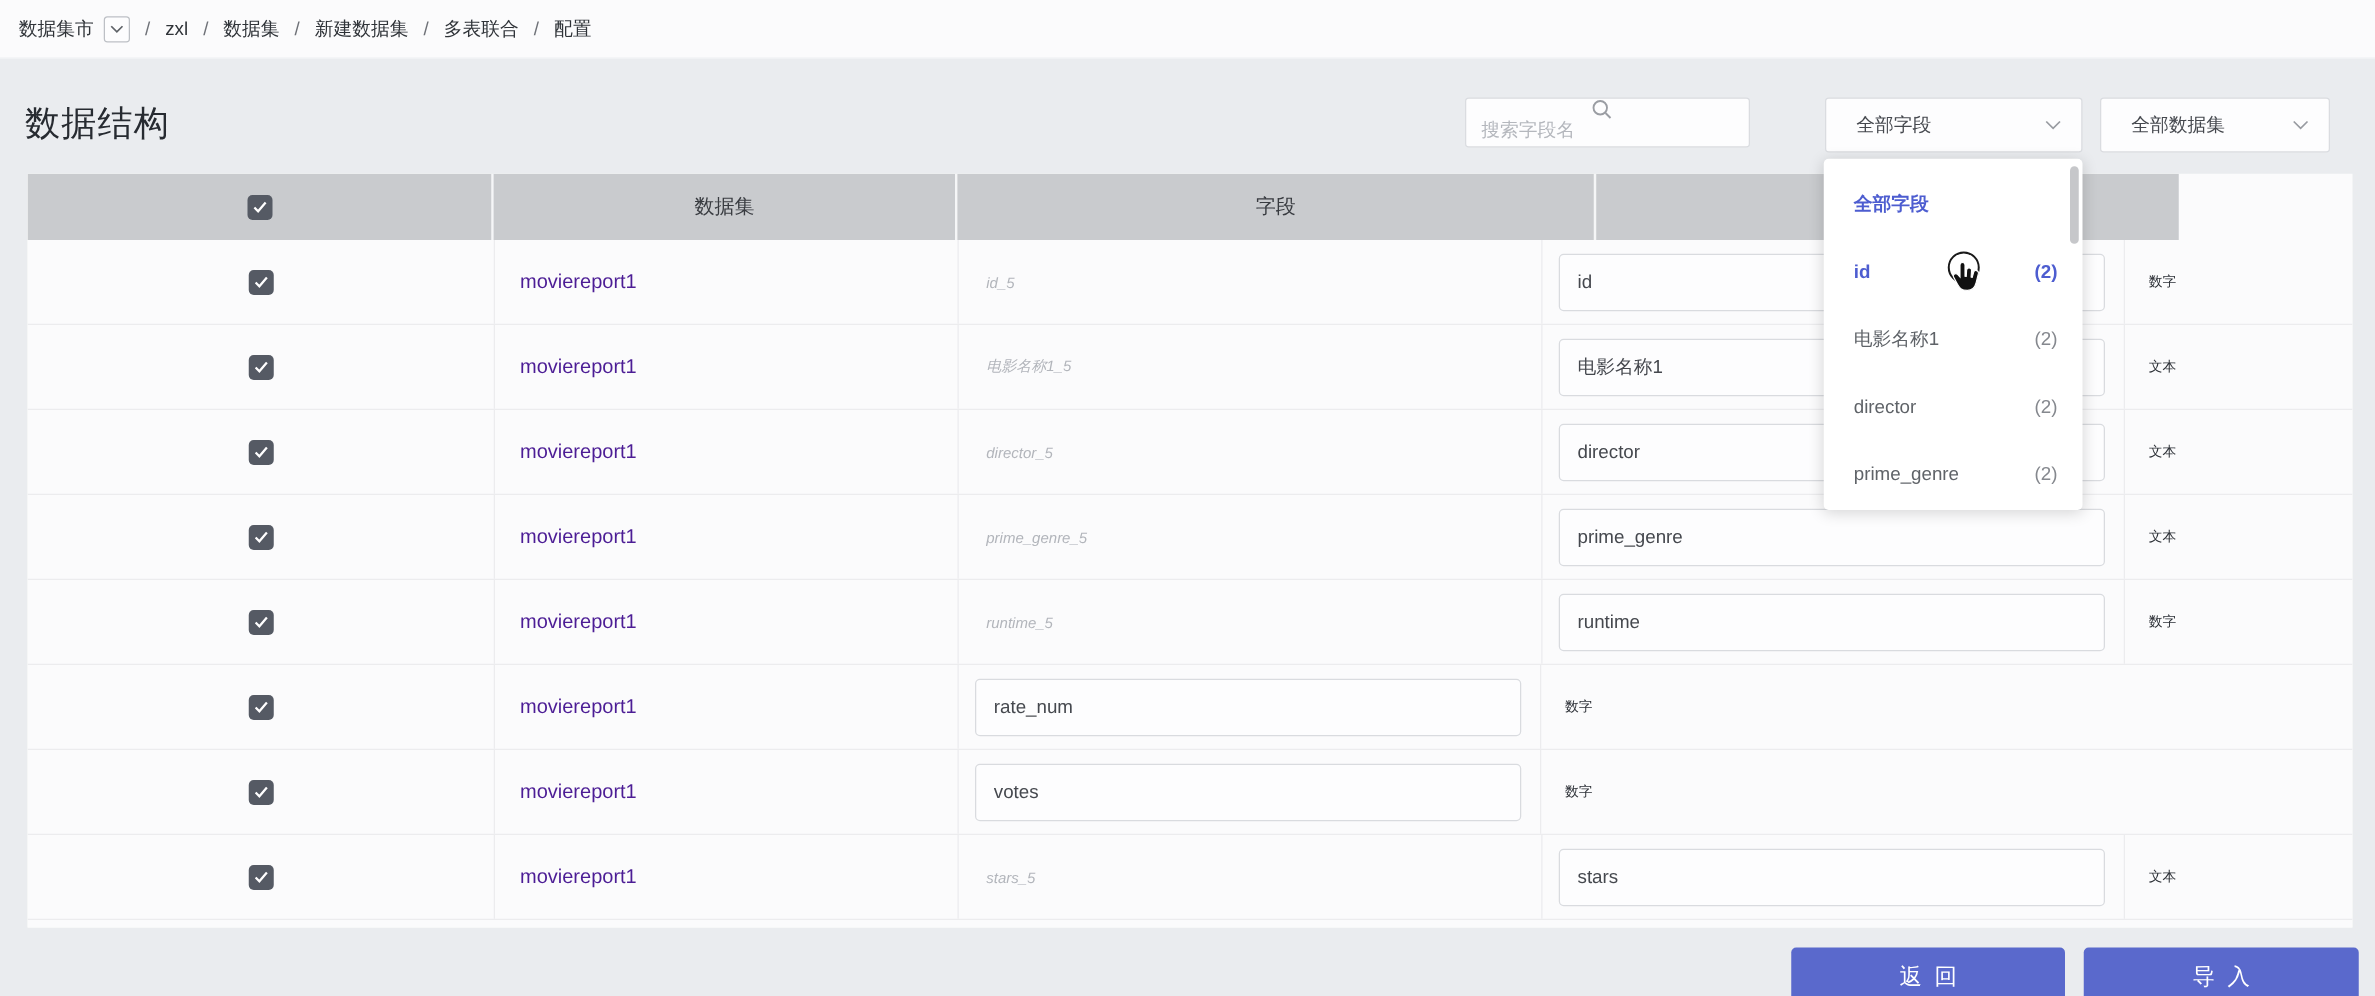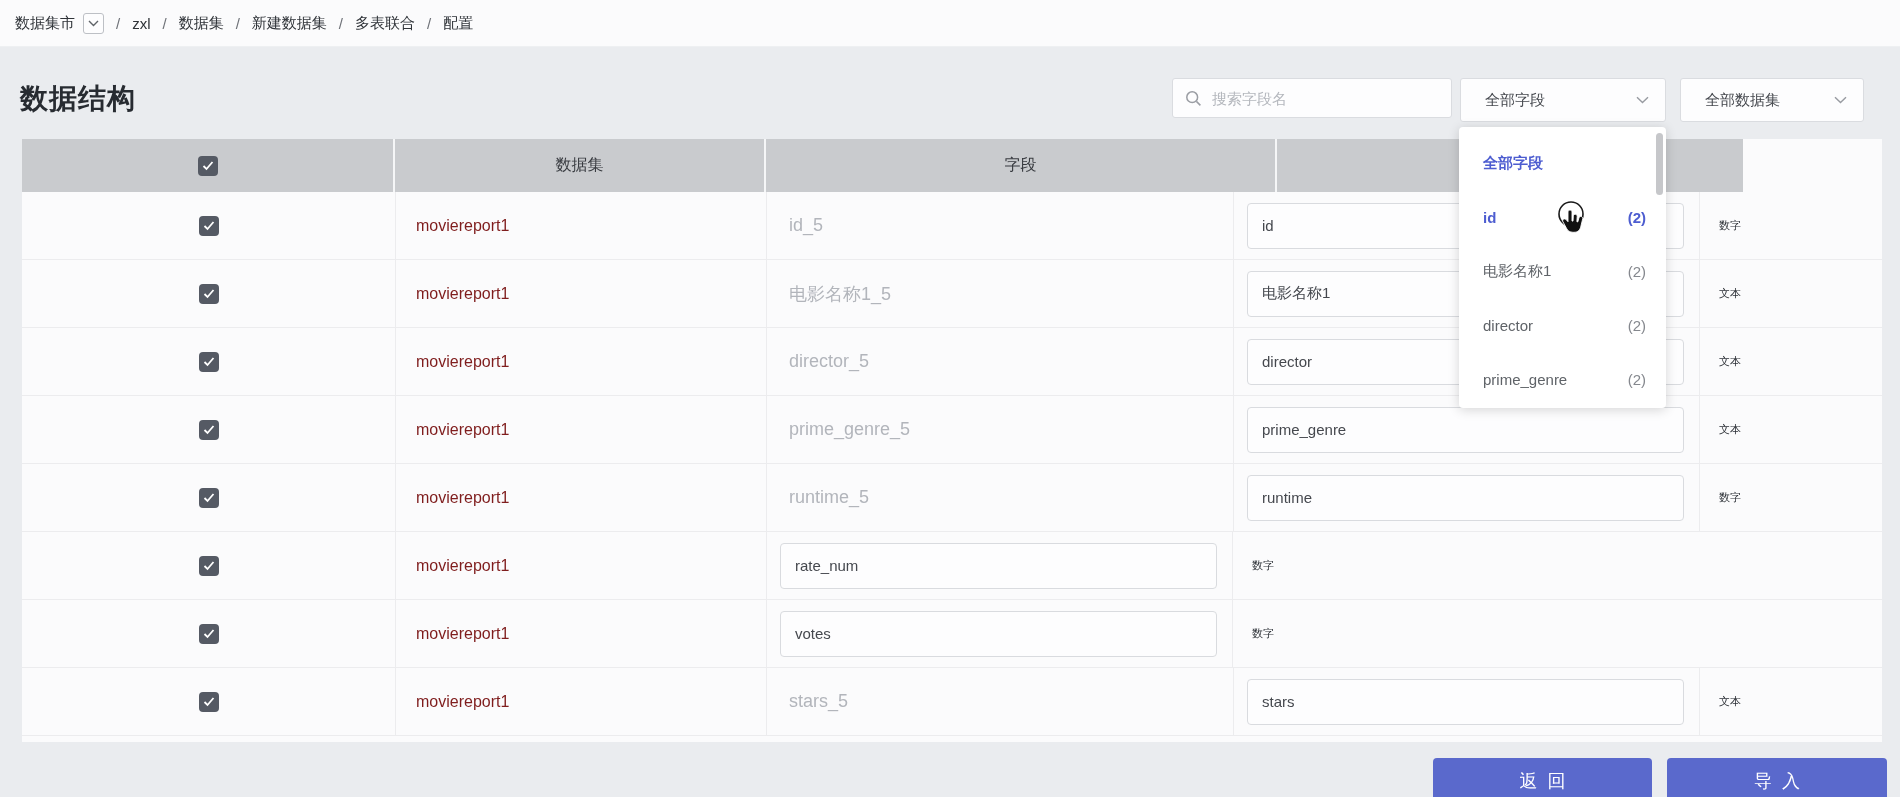--- a/index.html
+++ b/index.html
@@ -10,24 +10,24 @@
   
   .topbar { position:absolute; left:0; top:0; width:1900px; height:47px; background:#fbfbfc;
             border-bottom:1px solid #eef0f2; display:flex; align-items:center; padding-left:15px;
             font-size:15px; color:#2f3338; }
   .crumb { cursor:pointer; }
   .crumb-sep { color:#6e7177; margin:0 12px; }
   .crumb-switch { width:21px; height:21px; border:1px solid #bdc0c5; border-radius:3px; background:#fdfdfe;
                   display:inline-flex; align-items:center; justify-content:center; margin-left:8px; cursor:pointer; }
 
   
-  .page-title { position:absolute; left:20px; top:80px; font-size:28px; font-weight:700; color:#272b31; letter-spacing:1px; }
-
-  .search-box { position:absolute; left:1172px; top:78px; width:280px; height:40px; background:#fdfdfe;
-                border:1px solid #dadce0; border-radius:3px; display:flex; align-items:center; padding:0 12px; }
+  .page-title { position:absolute; left:20px; top:80px; font-size:28px; font-weight:400; color:#272b31; letter-spacing:1px; }
+
+  .search-box { position:absolute; left:1172px; top:78px; width:228px; height:40px; background:#fdfdfe;
+                border:1px solid #dadce0; border-radius:3px; display:flex; align-items:center; padding:0 12px;flex-direction:column; }
   .search-box svg { flex:0 0 auto; margin-right:10px; }
   .search-box input { border:none; outline:none; background:transparent; width:100%; font-size:15px; color:#45484e;
                       font-family:inherit; }
   .search-box input::placeholder { color:#b4b7bd; }
 
   .select { position:absolute; top:78px; height:44px; background:#fdfdfe; border:1px solid #dadce0; border-radius:3px;
             display:flex; align-items:center; justify-content:space-between; padding:0 16px 0 24px; font-size:15px;
             color:#45484e; cursor:pointer; }
   .select-field   { left:1460px; width:206px; }
   .select-dataset { left:1680px; width:184px; }
@@ -39,22 +39,22 @@
         border-right:2px solid #f5f6f7; }
   .th:last-child { border-right:none; }
   .tr { display:flex; height:68px; background:#fbfbfc; border-bottom:1px solid #ececee; }
   .td { display:flex; align-items:center; }
   .td + .td { border-left:1px solid #ececee; }
   .c1 { width:373px; justify-content:center; }
   .c2 { width:371px; padding-left:20px; }
   .c3 { width:467px; padding-left:22px; }
   .c4 { width:466px; padding-left:13px; }
   .c5 { width:183px; padding-left:19px; }
-  .cell-dataset { color:#7f1d1d; font-size:16px; }
-  .cell-field   { color:#b2b5bb; font-size:18px; }
+  .cell-dataset { color:#4c1d95; font-size:16px; }
+  .cell-field   { color:#b2b5bb; font-size:12px;font-style:italic; }
   .cell-type    { color:#2d3137; font-size:11px; }
   .checkbox { width:20px; height:20px; background:#555a64; border-radius:4px; display:flex; align-items:center;
               justify-content:center; cursor:pointer; }
   .alias-input { width:437px; height:46px; border:1px solid #d9dbdf; border-radius:4px; background:#fdfdfe;
                  padding:0 14px; font-size:15px; color:#45484e; outline:none; font-family:inherit; }
   .tr-sliver { height:68px; background:#fbfbfc; }
 
   
   .dropdown { position:absolute; left:1459px; top:127px; width:207px; height:281px; background:#ffffff;
               border-radius:4px; box-shadow:0 2px 12px rgba(0,0,0,0.16); z-index:20; padding-top:9px; }

